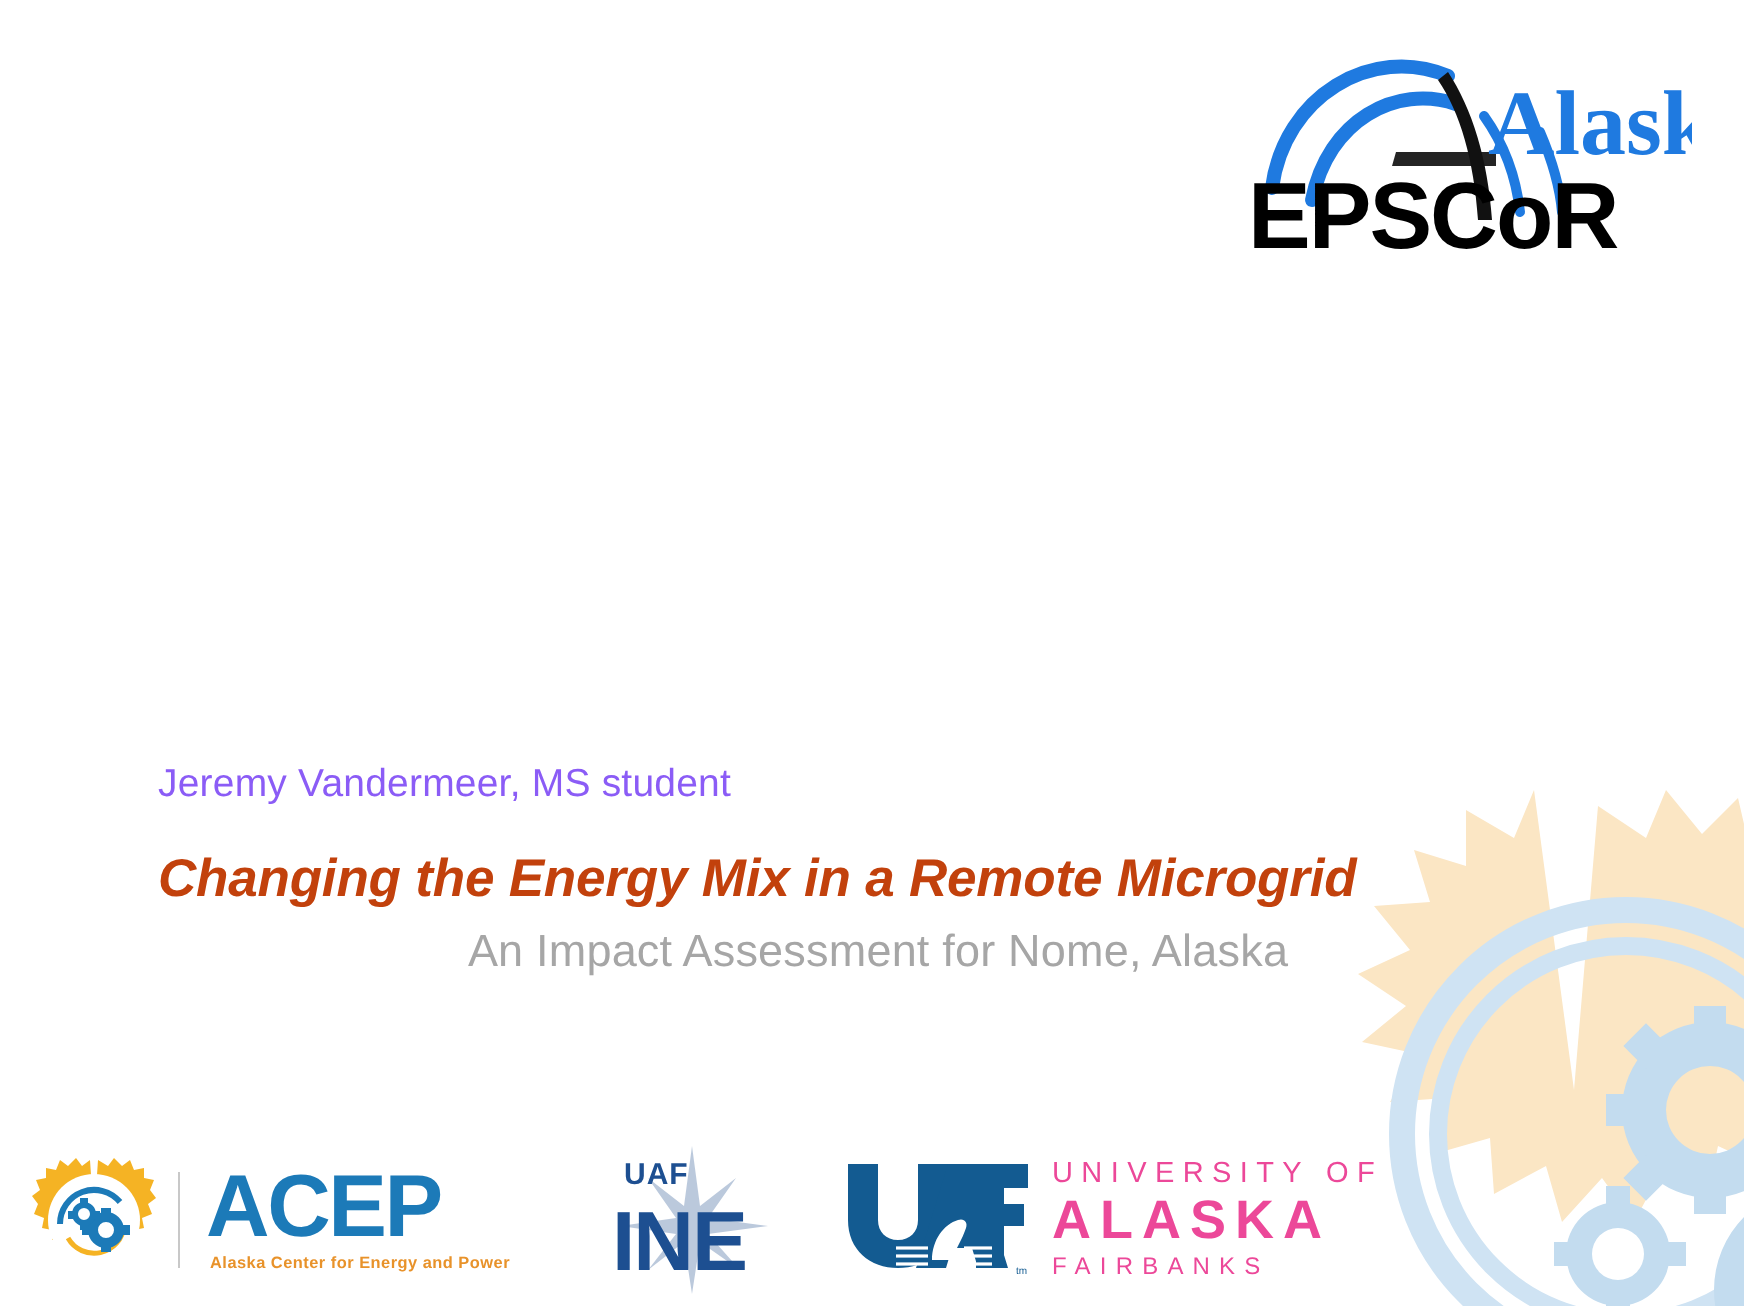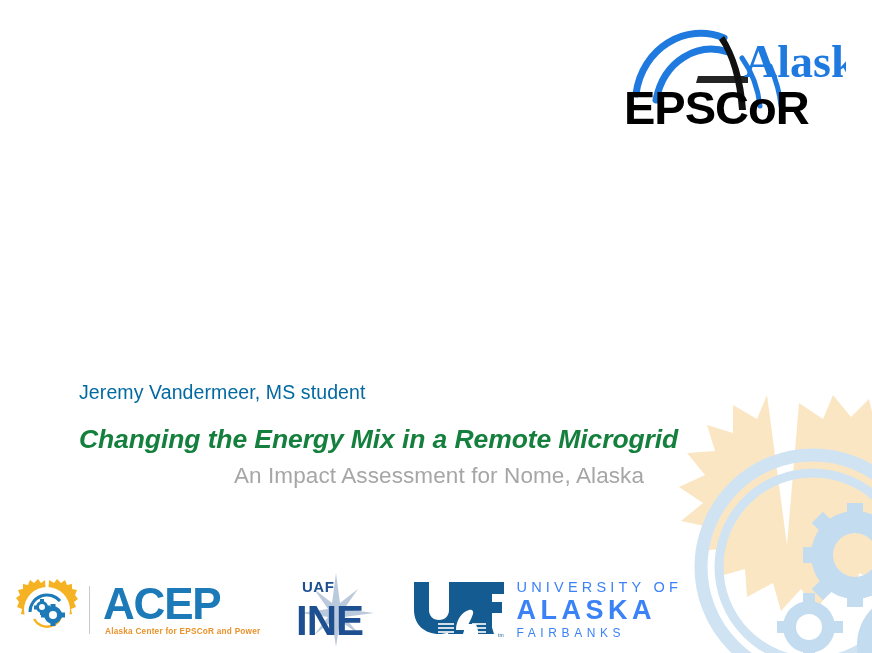--- a/index.html
+++ b/index.html
@@ -41,31 +41,31 @@
 
   
   #title-block {
     position: absolute;
     left: 79px;
     top: 381px;
     width: 720px;
   }
   #author-line {
     font-size: 19.5px;
-    color: #0369a1;
+    color: #8b5cf6;
     letter-spacing: 0.1px;
     line-height: 1.2;
     white-space: nowrap;
   }
   #main-title {
     margin-top: 20px;
     font-size: 26.5px;
     font-weight: bold;
     font-style: italic;
-    color: #15803d;
+    color: #c2410c;
     letter-spacing: -0.1px;
     line-height: 1.15;
     white-space: nowrap;
   }
   #subtitle {
     margin-top: 7px;
     font-size: 22.5px;
     color: #a6a6a6;
     letter-spacing: 0.1px;
     line-height: 1.2;
@@ -104,32 +104,32 @@
   }
   #acep-tagline {
     font-size: 8.2px;
     font-weight: bold;
     color: #e8922a;
     letter-spacing: 0.25px;
     margin-top: 2px;
     margin-left: 2px;
   }
 
-  #ine-logo { margin-left: 28px; width: 94px; height: 74px; }
+  #ine-logo { margin-left: 43px; width: 94px; height: 74px; }
   #ine-logo svg { display: block; width: 100%; height: 100%; }
 
   #uaf-logo { margin-left: 30px; display: flex; align-items: center; }
   #uaf-mark { width: 92px; height: 60px; }
   #uaf-mark svg { display: block; width: 100%; height: 100%; }
   #uaf-words {
     margin-left: 12px;
     display: flex;
     flex-direction: column;
     align-items: flex-start;
-    color: #3b82f6;
+    color: #ec4899;
   }
   .uaf-line1 { font-size: 14.5px; letter-spacing: 4.2px; line-height: 1.25; }
   .uaf-line2 { font-size: 27px; font-weight: bold; letter-spacing: 4.5px; line-height: 1.1; }
   .uaf-line3 { font-size: 12px; letter-spacing: 4.6px; line-height: 1.25; }
 </style>
 </head>
 <body>
 
 <div id="slide">
 
@@ -241,21 +241,21 @@
             <rect x="24" y="20" width="4" height="3"></rect>
             <rect x="24" y="33" width="4" height="3"></rect>
             <rect x="18" y="26.5" width="3" height="4"></rect>
             <rect x="31" y="26.5" width="3" height="4"></rect>
           </g>
         </svg>
       </div>
       <div id="acep-divider"></div>
       <div id="acep-words">
         <div id="acep-wordmark">ACEP</div>
-        <div id="acep-tagline">Alaska Center for EPSCoR and Power</div>
+        <div id="acep-tagline">Alaska Center for Energy and Power</div>
       </div>
     </div>
 
     <div id="ine-logo" class="logo-item">
       <svg viewBox="0 0 94 74" xmlns="http://www.w3.org/2000/svg">
 
         <g fill="#b7c6da" opacity="0.95">
           <path d="M48 0 L 52 30 L 70 16 L 56 36 L 86 40 L 56 44 L 72 62 L 52 48 L 48 74
                    L 44 48 L 26 62 L 40 44 L 12 40 L 40 36 L 26 16 L 44 30 Z"></path>
         </g>

